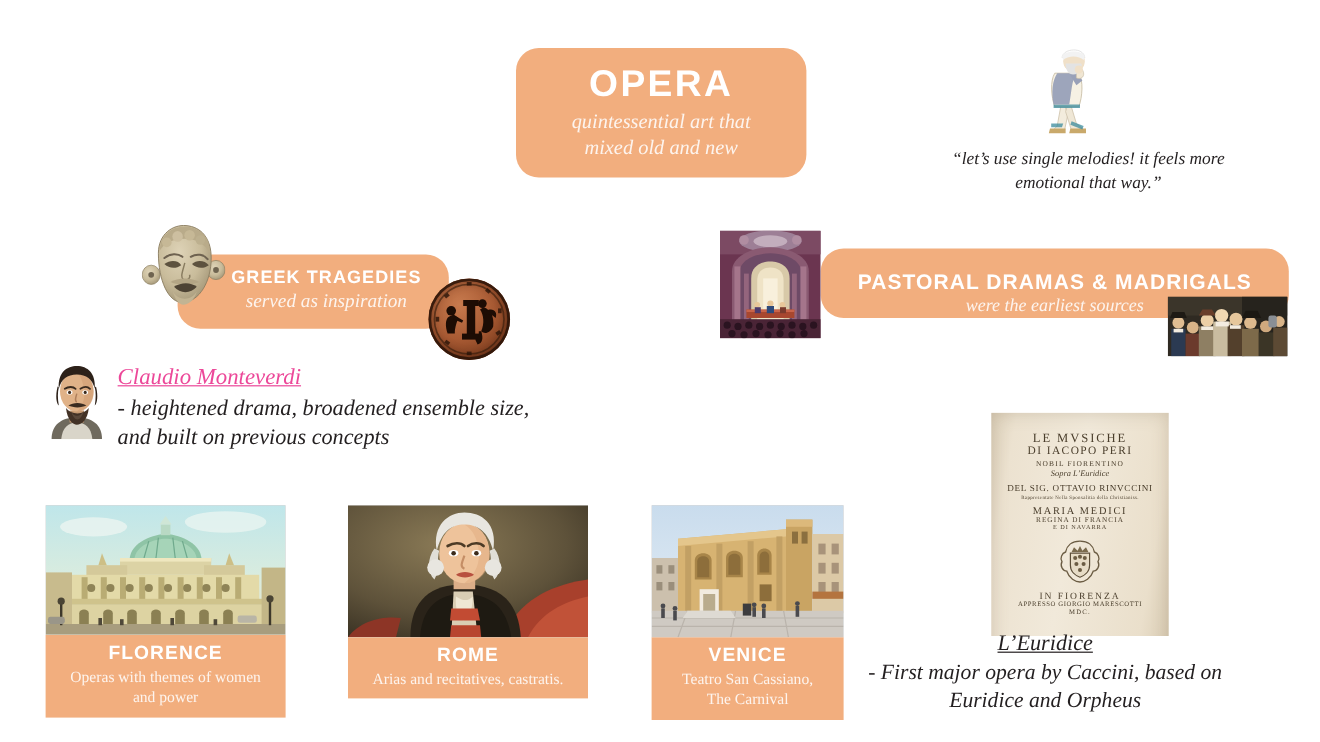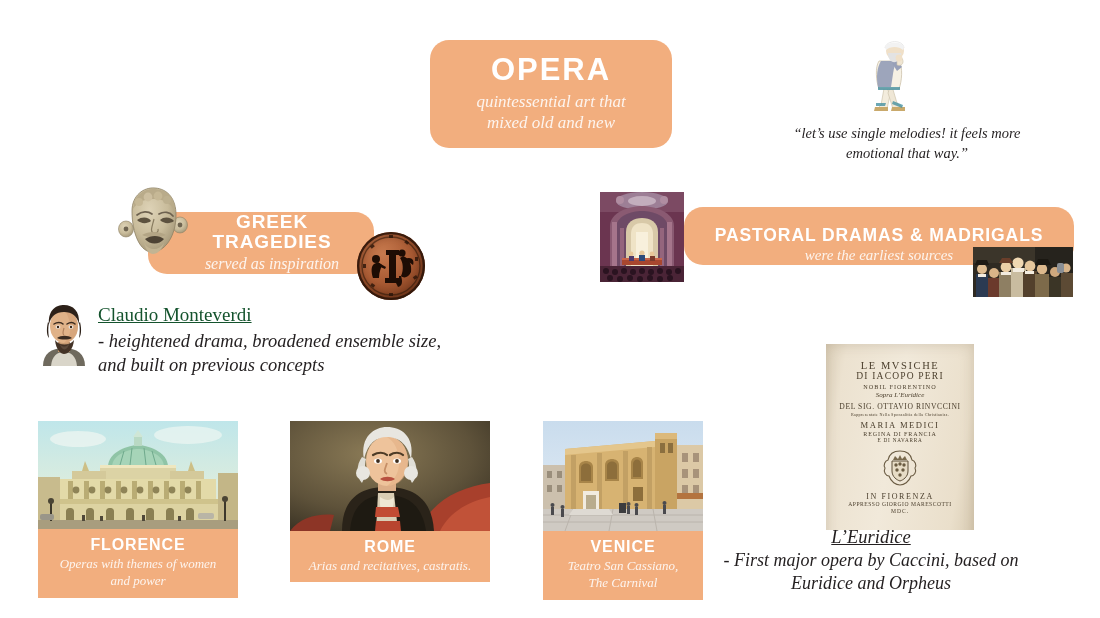--- a/index.html
+++ b/index.html
@@ -51,21 +51,21 @@
   }
 
   #opera-banner { left: 430px; top: 40px; width: 242px; height: 108px; }
   #opera-banner .banner-title { font-size: 31px; letter-spacing: 2px; margin-bottom: 4px;}
   #opera-banner .banner-sub { font-size: 17px; }
 
   #greek-banner {
     left: 148px; top: 212px; width: 226px; height: 62px;
     justify-content: center; padding-left: 28px; padding-right: 6px;
   }
-  #greek-banner .banner-title { font-size: 19px; letter-spacing: 0.9px; }
+  #greek-banner .banner-title { font-size: 15px; letter-spacing: 0.9px; }
   #greek-banner .banner-sub { font-size: 16px; margin-top: 2px;}
 
   #pastoral-banner {
     left: 684px; top: 207px; width: 390px; height: 58px;
     justify-content: flex-end;
   }
   #pastoral-banner .banner-title { font-size: 17.5px; letter-spacing: 0.9px; }
   #pastoral-banner .banner-sub { font-size: 15px; margin-top: 2px;}
 
   
@@ -74,24 +74,25 @@
     text-align: center;
     font-style: italic;
     font-size: 14.5px;
     line-height: 1.35;
     color: #231f20;
   }
 
   
   #monteverdi-block { left: 98px; top: 303px; width: 370px; }
   #monteverdi-name {
+    font-style: italic;
     font-size: 19px;
     text-decoration: underline;
     line-height: 1.3;
-    color: #14532d;
+    color: #ec4899;
   }
   #monteverdi-desc {
     font-style: italic;
     font-size: 18.5px;
     line-height: 1.3;
     color: #231f20;
     margin-top: 1px;
   }
 
   
@@ -125,21 +126,20 @@
   }
   .city-name {
     font-family: "Liberation Sans", sans-serif;
     font-weight: bold;
     font-size: 16px;
     letter-spacing: 0.9px;
     line-height: 1.1;
   }
   .city-sub {
     font-family: "Liberation Serif", serif;
-    font-style: italic;
     font-size: 13px;
     line-height: 1.2;
     color: #fdf4ee;
     margin-top: 2px;
   }
   #card-florence { left: 38px; top: 421px; }
   #card-rome     { left: 290px; top: 421px; }
   #card-venice   { left: 543px; top: 421px; }
   #card-rome .city-photo { height: 110px; }
   #card-venice .city-photo { width: 160px; height: 110px; }

